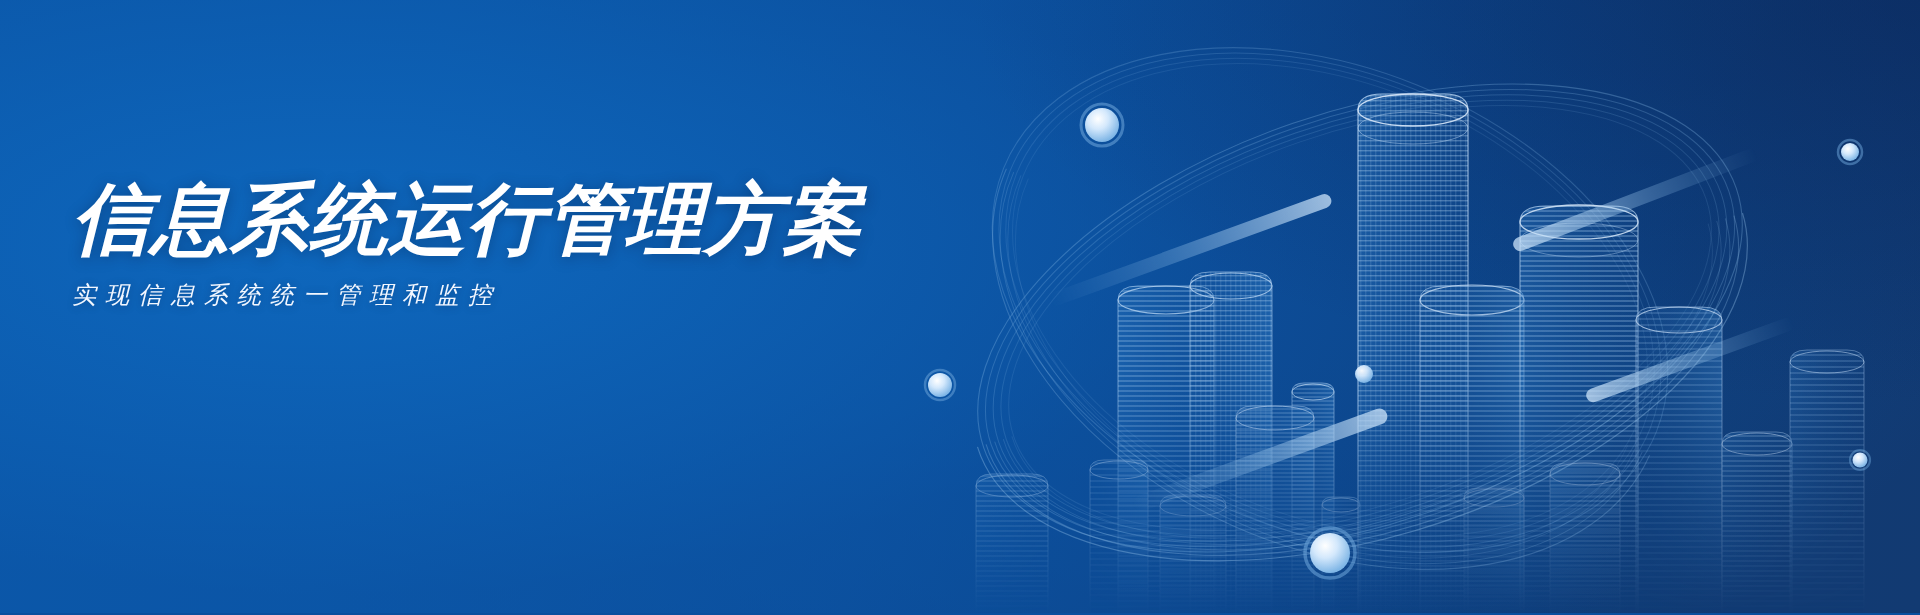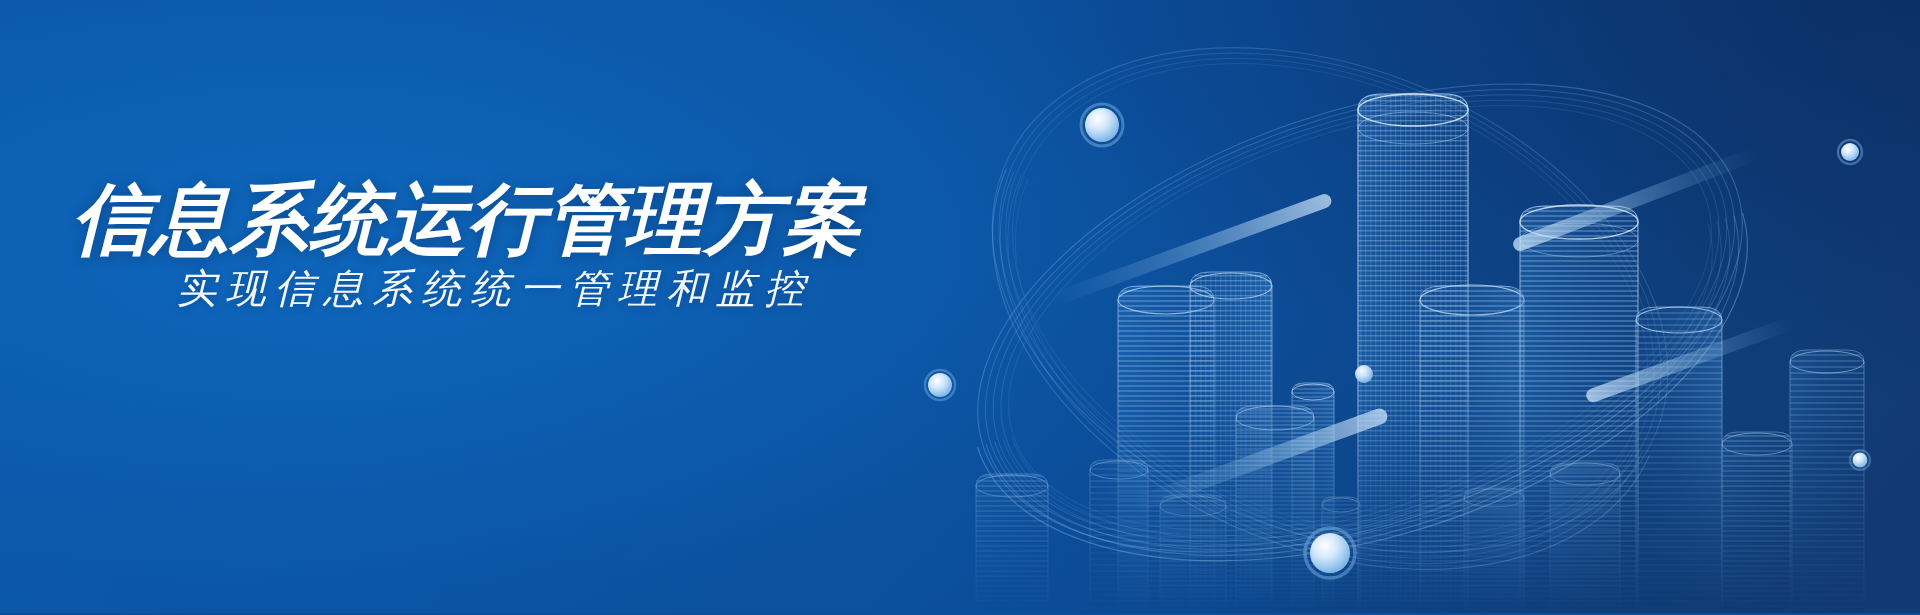--- a/index.html
+++ b/index.html
@@ -17,22 +17,22 @@
   }
 
   
   .textblock{position:absolute;left:72px;top:178px;width:860px;z-index:6;}
   .title{
     font-size:78px;line-height:1.06;font-weight:700;font-style:italic;
     color:#ffffff;letter-spacing:1px;white-space:nowrap;
     text-shadow:0 2px 14px rgba(3,26,62,.35);
   }
   .subtitle{
-    text-align:center;padding-right:14px;
-    font-size:40px;font-style:italic;font-weight:400;color:#f2f7ff;
+    margin-top:18px;text-align:left;padding-right:14px;
+    font-size:24px;font-style:italic;font-weight:400;color:#f2f7ff;
     letter-spacing:9px;white-space:nowrap;
     text-shadow:0 1px 8px rgba(3,26,62,.30);
   }
 
   
   .artwork{position:absolute;right:0;top:0;width:1060px;height:615px;z-index:4;}
   .artwork svg{display:block;width:100%;height:100%;}
 </style>
 </head>
 <body>

